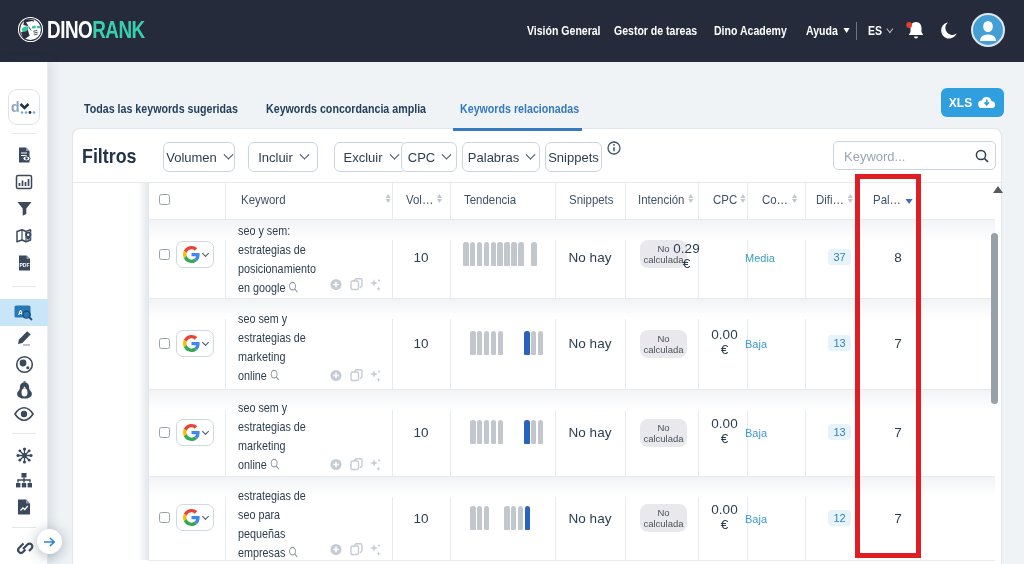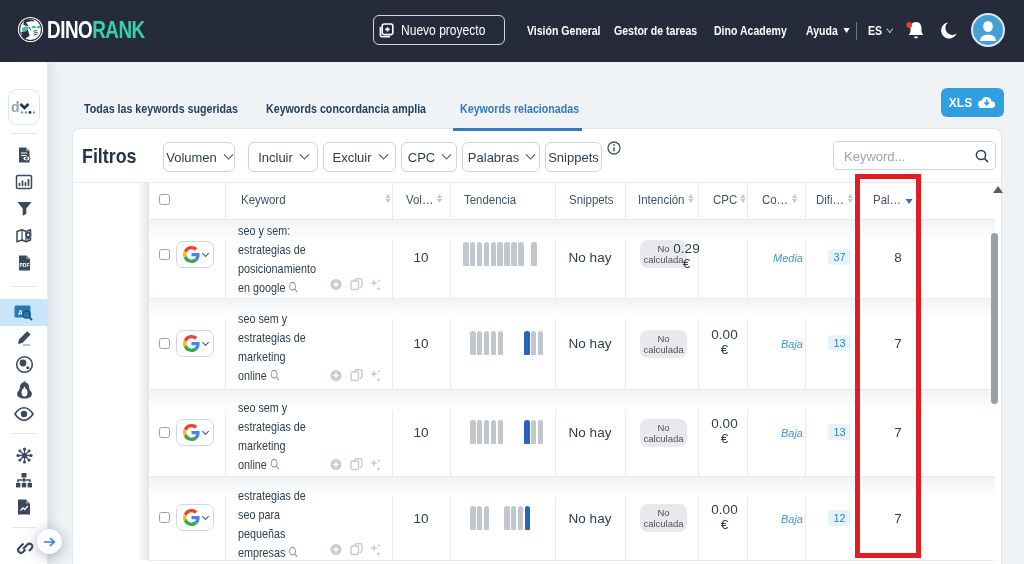--- a/index.html
+++ b/index.html
@@ -44,21 +44,21 @@
 .rowshade { position:absolute; left:149px; width:846px; height:20px; background:linear-gradient(#f1f3f5,#ffffff); }
 .th { position:absolute; top:192px; font-size:13px; font-weight:400; color:#41536a; white-space:nowrap; transform:scaleX(.88); transform-origin:left; }
 .sort { display:inline-block; vertical-align:1px; margin-left:4px; }
 .sort b, .sort i { display:block; width:0; height:0; border-left:3px solid transparent; border-right:3px solid transparent; }
 .sort b { border-bottom:4px solid #c1c8d1; margin-bottom:1.5px; }
 .sort i { border-top:4px solid #c1c8d1; }
 .cb { position:absolute; width:10.5px; height:10.5px; border:1.3px solid #98a2ad; border-radius:2.5px; background:#fff; }
 .kw { position:absolute; left:238px; width:190px; font-size:13.5px; color:#2c3e50; line-height:19px; transform:scaleX(.8); transform-origin:left; }
 .cell { position:absolute; font-size:13.5px; color:#2c3e50; text-align:center; }
 .badge { position:absolute; width:47px; height:28px; background:#e9e9ed; border-radius:8px; color:#4a5158; font-size:9.5px; line-height:11.5px; text-align:center; display:flex; flex-direction:column; justify-content:center; }
-.lbl { position:absolute; font-size:11px; font-weight:400; text-align:right;font-style:italic; }
+.lbl { position:absolute; font-size:11px; font-weight:400; text-align:left; }
 .pill { position:absolute; width:23px; height:16px; background:#e6f3fb; border-radius:4px; color:#2e86c1; font-size:11px; font-weight:400; text-align:center; line-height:16px; }
 .bars { position:absolute; display:flex; align-items:flex-end; height:24px; }
 .bar { width:5.6px; height:24px; background:#c2c6cd; margin-right:1.3px; border-radius:2.5px 2.5px 1px 1px; }
 .bar.blue { background:#2a63bd; }
 .gbox { position:absolute; width:38px; height:27px; border:1px solid #cfd8e0; border-radius:7px; background:#fff; display:flex; align-items:center; justify-content:center; gap:3px; }
 
 .acticons { position:absolute; left:329px; width:54px; height:15px; }
 
 #redrect { position:absolute; left:855px; top:174px; width:66px; height:384px; border:5px solid #e01d22; }
 
@@ -78,28 +78,20 @@
     <path d="M8 4.5 Q14 2.5 19 5 L15 12 L7 10 Z" fill="#2a3040"></path>
     <path d="M4.5 18 L12 15 L14 22 L8 26 Q5.5 22.5 4.5 18 Z" fill="#2a3040"></path>
     <path d="M10 7 L17 5.5 L21 10 L14 13 Z" fill="#fff"></path>
     <ellipse cx="9" cy="14.5" rx="3.8" ry="2.6" fill="#35c79b" transform="rotate(-25 9 14.5)"></ellipse>
     <rect x="16.5" y="11" width="4.5" height="2.8" rx="1.2" fill="#35c79b" transform="rotate(-8 18 12)"></rect>
     <rect x="22" y="11" width="4" height="2.6" rx="1.2" fill="#35c79b" transform="rotate(-8 24 12)"></rect>
     <path d="M18 17 l4.5 -1 M18.5 19 l4.5 -1 M19 21 l4 -1" stroke="#2a3040" stroke-width="0.9"></path>
     <path d="M13 12 l2.5 4" stroke="#2a3040" stroke-width="1"></path>
   </svg>
   <div id="logo-text">DINO<span class="teal">RANK</span></div>
-  <div id="btn-nuevo">
-    <svg width="15" height="15" viewBox="0 0 15 15">
-        <rect x="3.2" y="1" width="10.6" height="10.6" rx="2" fill="none" stroke="#fff" stroke-width="1.6"></rect>
-        <path d="M1.4 4 L1.4 12.2 A1.6 1.6 0 0 0 3 13.8 L11 13.8" fill="none" stroke="#fff" stroke-width="1.6"></path>
-        <path d="M8.5 4.2 v4.4 M6.3 6.4 h4.4" stroke="#fff" stroke-width="1.6"></path>
-      </svg>
-    <span>Nuevo proyecto</span>
-  </div>
   <div class="navlink" style="left:527px">Visión General</div>
   <div class="navlink" style="left:614px">Gestor de tareas</div>
   <div class="navlink" style="left:714px">Dino Academy</div>
   <div class="navlink" style="left:806px">Ayuda <span style="display:inline-block;width:0;height:0;border-left:4.5px solid transparent;border-right:4.5px solid transparent;border-top:5px solid #fff;vertical-align:2px;margin-left:3px"></span></div>
   <div class="abs" style="left:856px;top:22px;width:1px;height:18px;background:rgba(255,255,255,.35)"></div>
   <div class="navlink" style="left:868px">ES <span style="display:inline-block;width:6px;height:6px;border-right:1.4px solid #ccd2d9;border-bottom:1.4px solid #ccd2d9;transform:rotate(45deg);vertical-align:3px;margin-left:3px"></span></div>
   <svg class="abs" style="left:905px;top:20px" width="22" height="22" viewBox="0 0 22 22">
     <path d="M11 2 C7.5 2 5.5 4.8 5.5 8 L5.5 12 L3.8 15 L18.2 15 L16.5 12 L16.5 8 C16.5 4.8 14.5 2 11 2 Z" fill="#fff"></path>
     <path d="M9 16.5 a2 2 0 0 0 4 0 Z" fill="#fff"></path>
     <circle cx="4.2" cy="5" r="2.9" fill="#e8402f"></circle>
@@ -255,21 +247,21 @@
   <svg width="18" height="13" viewBox="0 0 18 13">
       <path d="M4.2 12 a3.8 3.8 0 0 1 -.4 -7.6 a5 5 0 0 1 9.7 .9 a3.3 3.3 0 0 1 .4 6.7 Z" fill="#fff"></path>
       <path d="M8.7 3.6 v4.9 M6.5 6.4 L8.7 8.9 L10.9 6.4" stroke="#2f9fe0" stroke-width="1.6" fill="none"></path>
     </svg>
 </div>
 
 <div id="card"></div>
 <div id="filtros">Filtros</div>
 <div class="fbtn" style="left:163px;width:72px">Volumen <span class="chev"></span></div>
 <div class="fbtn" style="left:248px;width:70px">Incluir <span class="chev"></span></div>
-<div class="fbtn" style="left:323px;width:73px">Excluir <span class="chev"></span></div>
+<div class="fbtn" style="left:334px;width:73px">Excluir <span class="chev"></span></div>
 <div class="fbtn" style="left:401px;width:56px">CPC <span class="chev"></span></div>
 <div class="fbtn" style="left:462px;width:78px">Palabras <span class="chev"></span></div>
 <div class="fbtn" style="left:545px;width:57px">Snippets</div>
 <svg class="abs" style="left:607px;top:141px" width="14" height="14" viewBox="0 0 14 14">
     <circle cx="7" cy="7" r="6" fill="none" stroke="#44546a" stroke-width="1.3"></circle>
     <path d="M7 6.2 v4" stroke="#44546a" stroke-width="1.5"></path>
     <circle cx="7" cy="3.9" r="0.9" fill="#44546a"></circle>
   </svg>
 <div id="search">
     <span>Keyword...</span>

